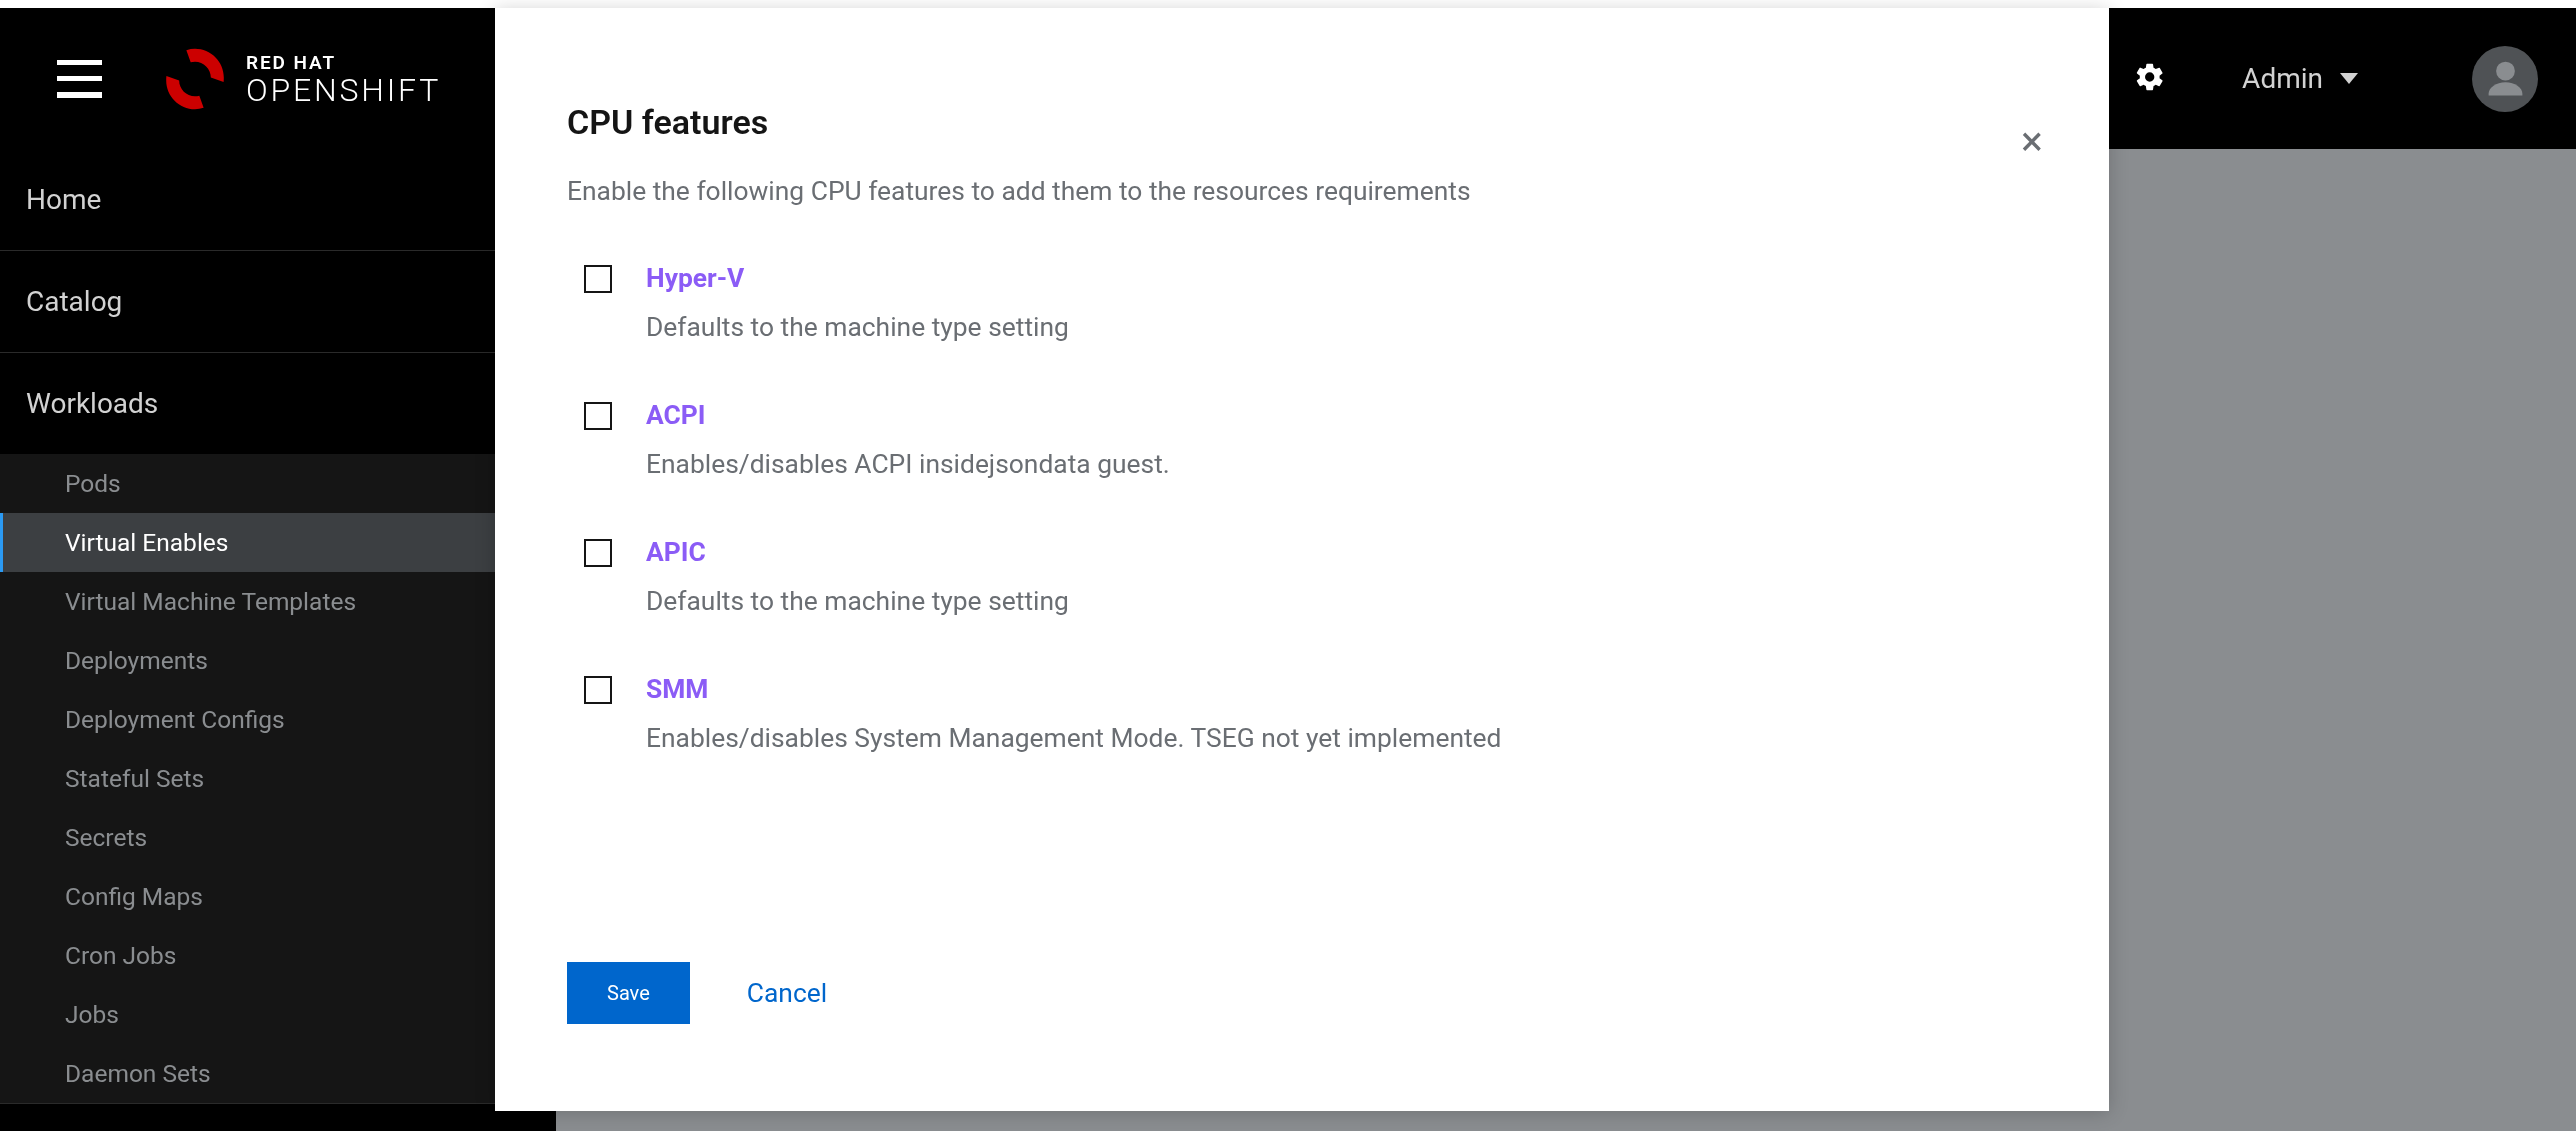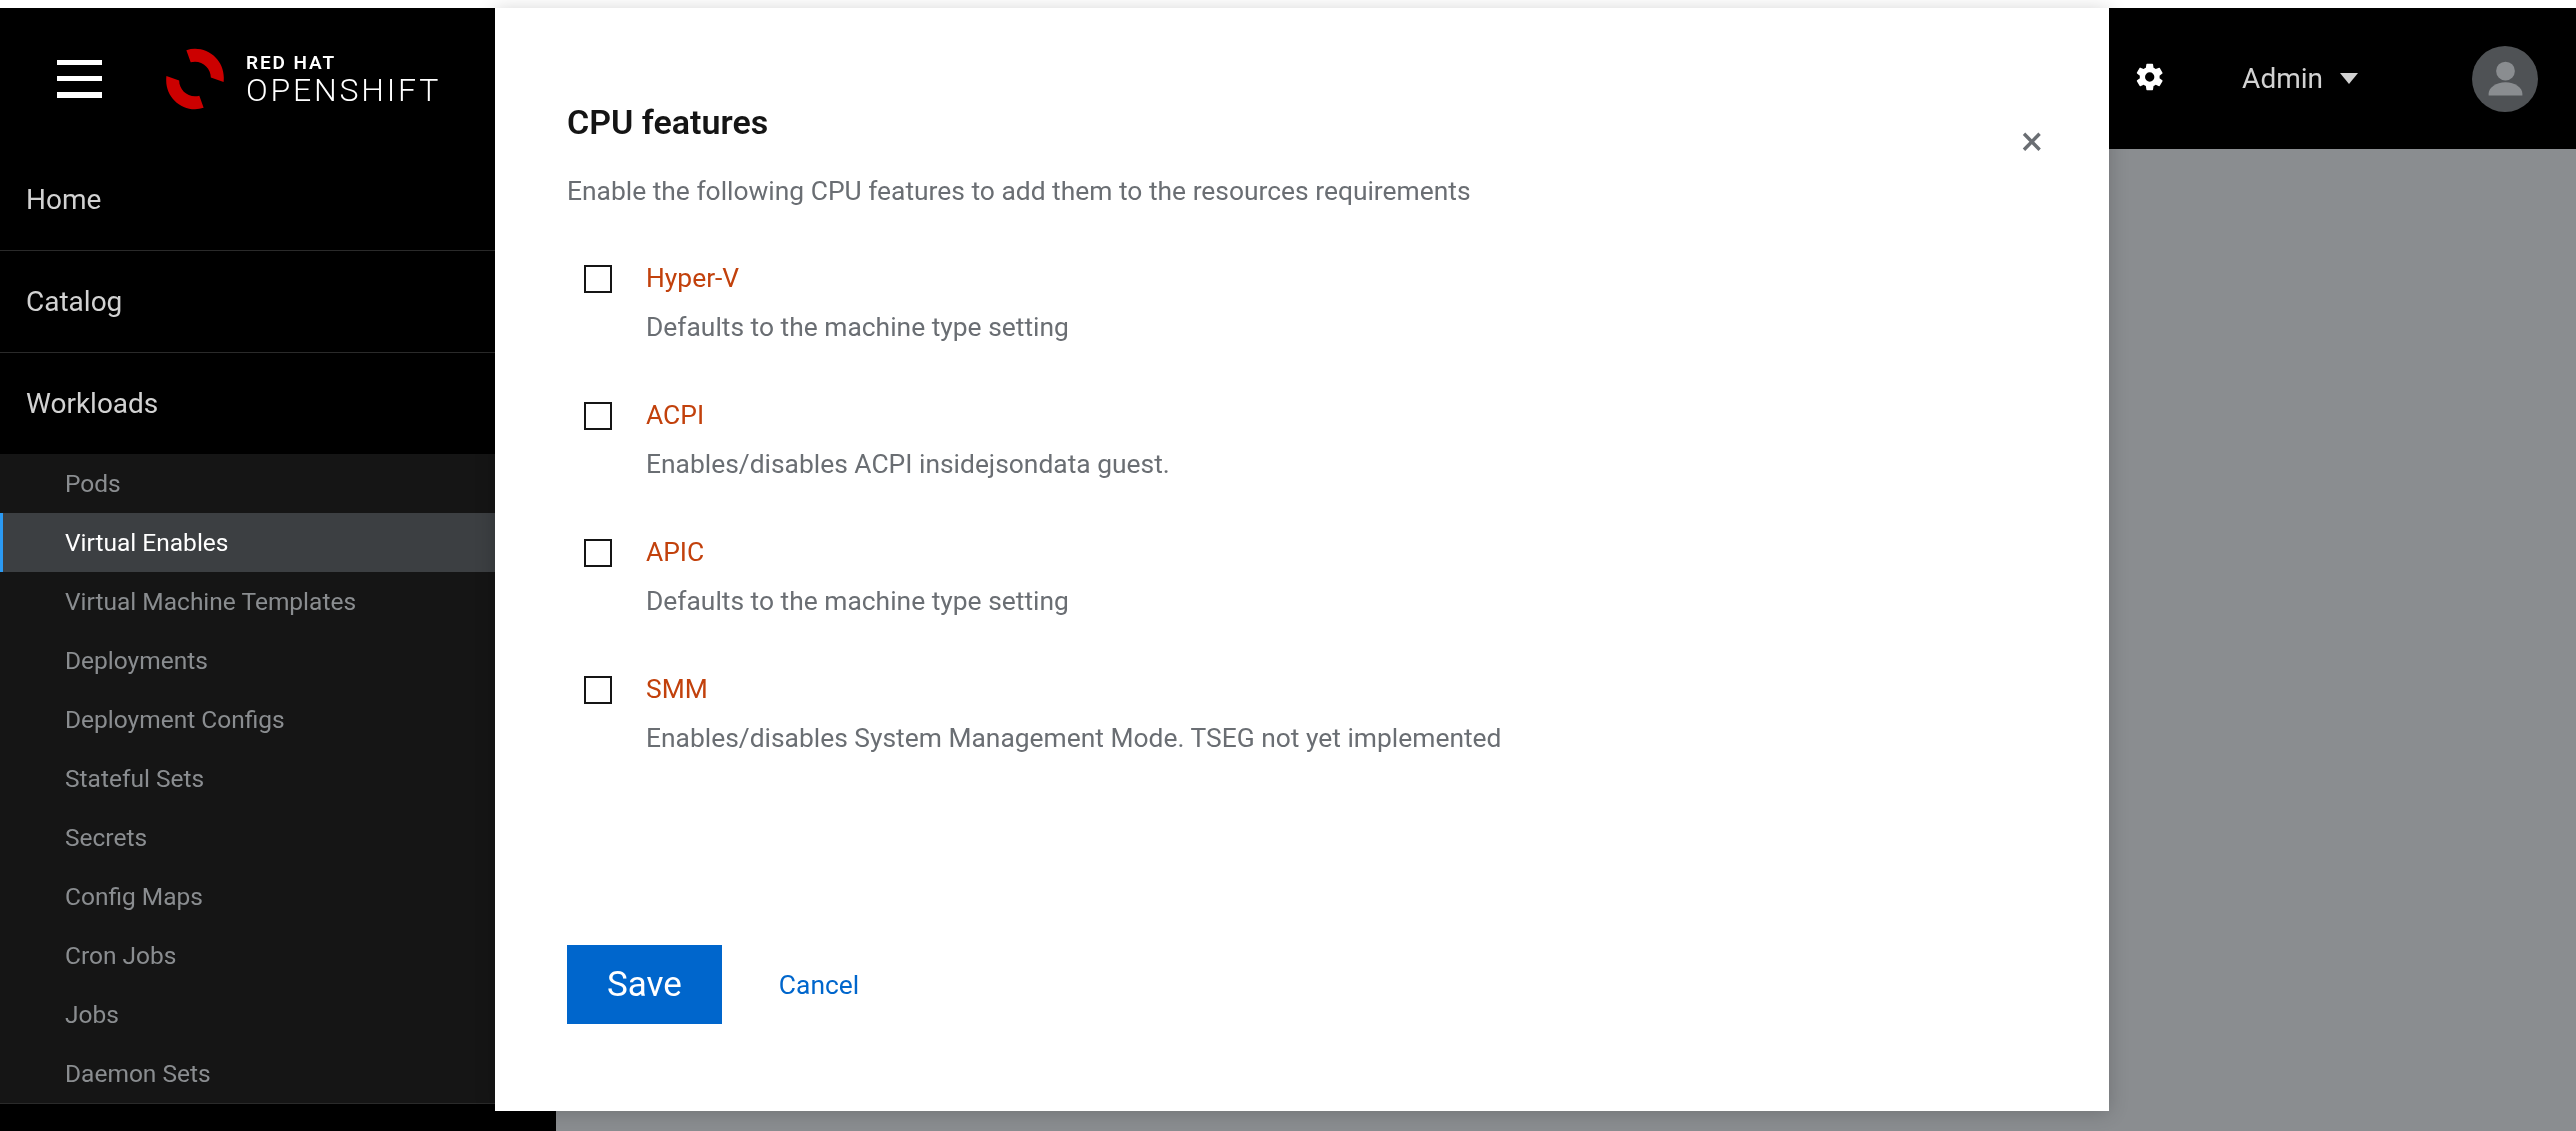--- a/index.html
+++ b/index.html
@@ -249,42 +249,42 @@
       cursor: pointer;
     }
 
     .feature-text {
       display: flex;
       flex-direction: column;
       gap: 19px;
     }
     .feature-label {
       font-size: 26.4px;
-      font-weight: 400;
-      color: #c2410c;
+      font-weight: 700;
+      color: #8b5cf6;
     }
     .feature-desc {
       font-size: 26.4px;
       color: #6a6e73;
     }
 
     .dialog-actions {
       position: absolute;
       left: 72px;
       bottom: 87px;
       display: flex;
       align-items: center;
       gap: 57px;
     }
 
     .btn-primary {
       background: #0066cc;
       color: #fff;
       border: none;
-      font-size: 35px;
+      font-size: 20px;
       padding: 19px 40px;
       cursor: pointer;
     }
 
     .btn-link {
       background: none;
       border: none;
       color: #0066cc;
       font-size: 26.4px;
       cursor: pointer;

